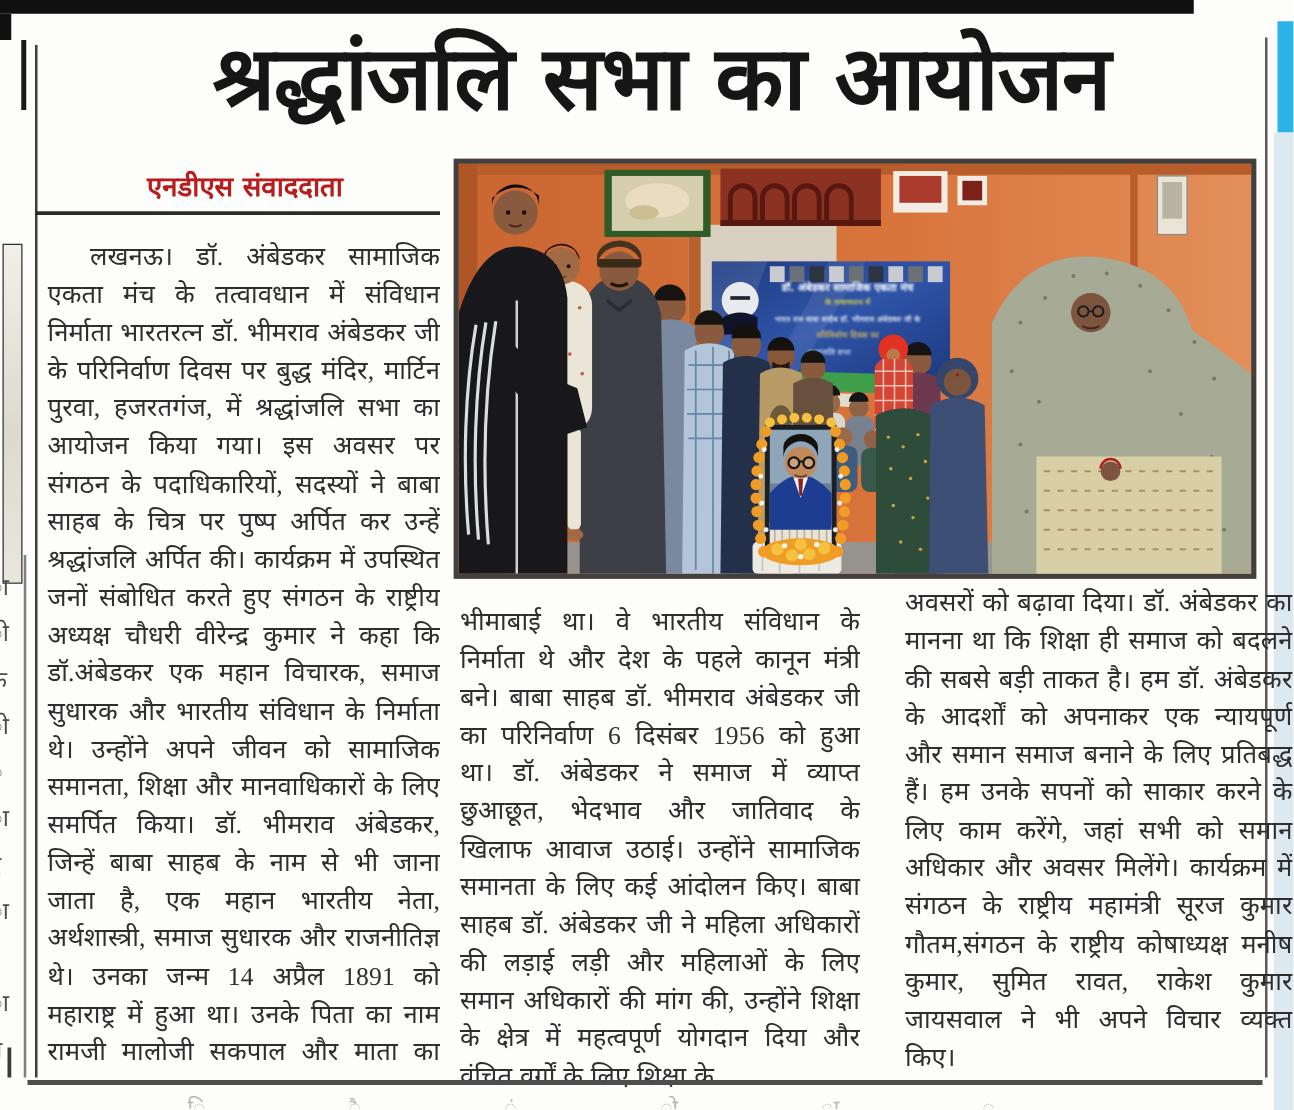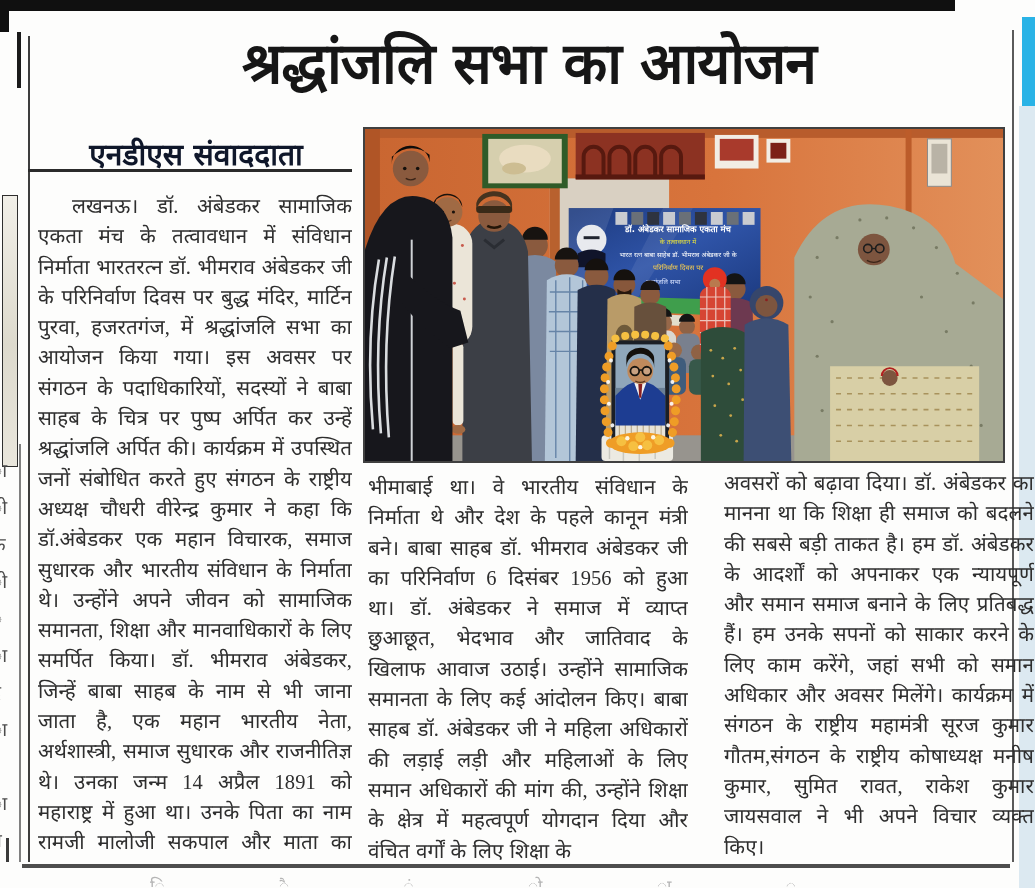--- a/index.html
+++ b/index.html
@@ -21,34 +21,34 @@
   .left-imgbox{left:2px;top:195px;width:16px;height:272px;border:1.5px solid #2e2e2e;
                background:linear-gradient(180deg,#f1efe8,#dddacd 55%,#e9e6dc)}
   .left-fragments{left:-9px;top:452px;width:17px;height:404px;overflow:hidden;
                   font-size:19px;line-height:37px;color:#4c4c4c;white-space:pre-line}
   .right-rule{left:1012px;top:30px;width:2px;height:832px;background:#5a5a5a}
   .cyan-block{left:1022px;top:17px;width:13px;height:89px;background:var(--cyan)}
   .pale-strip{left:1019px;top:106px;width:16px;height:782px;background:var(--pale)}
 
   .headline{left:58px;top:12px;width:942px;height:104px;text-align:center;
             font-family:"DejaVu Sans","Liberation Sans",sans-serif;
-            font-weight:800;font-size:57px;line-height:102px;letter-spacing:-1px;color:var(--ink);
+            font-weight:800;font-size:71px;line-height:102px;letter-spacing:-1px;color:var(--ink);
             white-space:nowrap}
   .byline{left:40px;top:133px;width:312px;text-align:center;
           font-family:"DejaVu Sans","Liberation Sans",sans-serif;
-          font-weight:700;font-size:30px;color:#0f172a}
+          font-weight:700;font-size:22px;color:#b91c1c}
   .byline-rule{left:28px;top:169px;width:324px;height:2.5px;background:#2b2b2b}
 
   .col{font-size:20.5px;line-height:30.3px;text-align:justify;color:var(--body-ink);
        letter-spacing:.1px;word-spacing:1px}
   .col1{left:38px;top:191px;width:314px;height:670px;overflow:hidden;text-indent:34px}
-  .col2{left:368px;top:472px;width:320px;height:394px;overflow:hidden}
+  .col2{left:368px;top:483px;width:320px;height:394px;overflow:hidden}
   .col3{left:724px;top:468px;width:310px;height:394px;overflow:hidden}
 
-  .photo{left:363px;top:127px;width:642px;height:336px;border:2px solid #404040;background:var(--wall)}
+  .photo{left:363px;top:127px;width:642px;height:336px;border:4px solid #404040;background:var(--wall)}
   .photo svg{display:block;width:100%;height:100%}
   .banner-text{font-family:"DejaVu Sans","Liberation Sans",sans-serif;filter:blur(.7px)}
 
   .bottom-rule{left:22px;top:864px;width:988px;height:3.5px;background:#4e4e4e}
   .bottom-tick{left:6px;top:838px;width:2.5px;height:24px;background:#3a3a3a}
   .bottom-fragments{left:150px;top:874px;width:760px;height:13px;overflow:hidden;
                     font-size:17px;letter-spacing:110px;color:#b5b5b5}
 </style>
 </head>
 <body>

